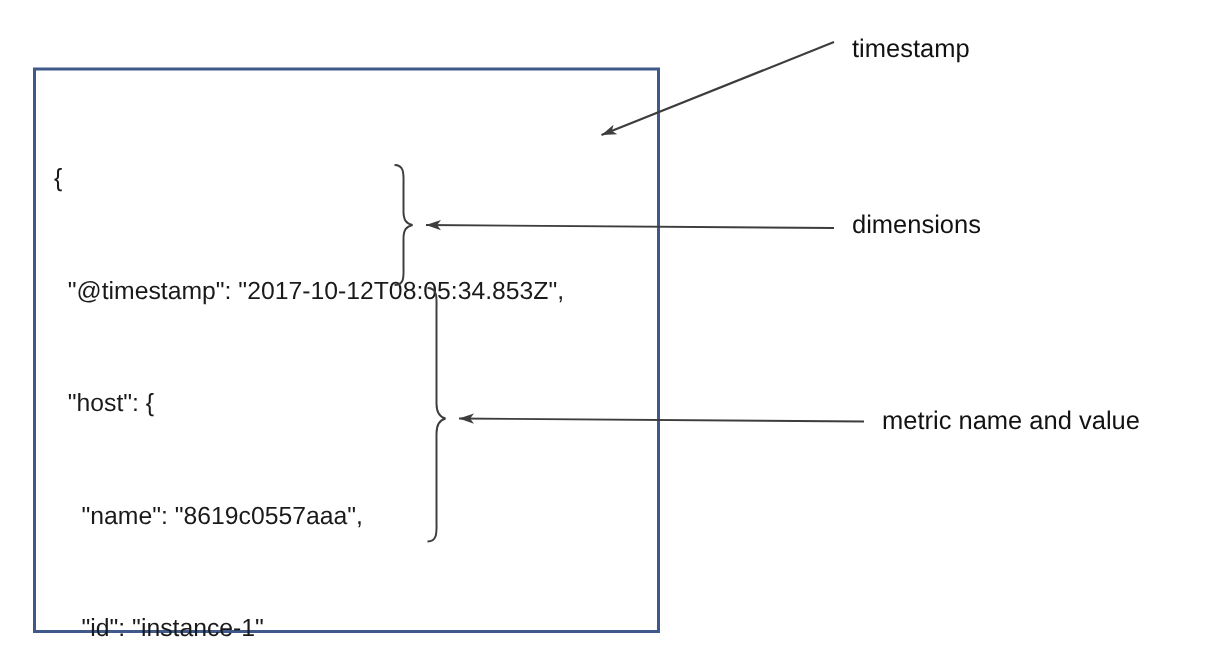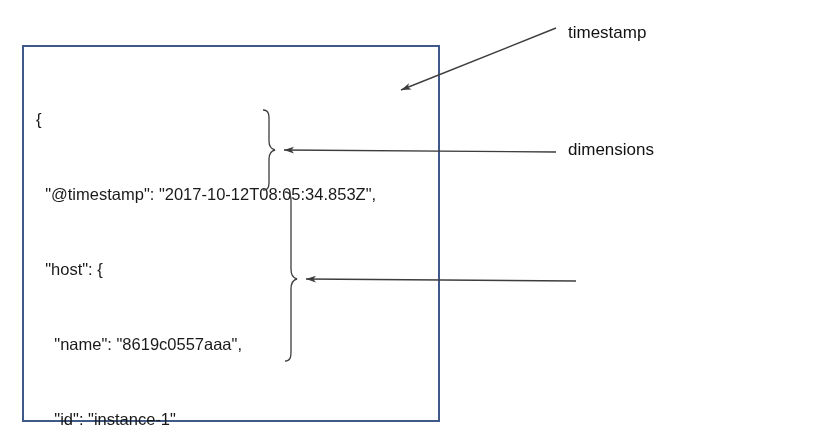--- a/index.html
+++ b/index.html
@@ -117,14 +117,15 @@
              L291,347
              C291,354 292,361 285,361" fill="none" stroke="#3d3d3d" stroke-width="1.3"></path>
 
     <line x1="576" y1="281" x2="306" y2="279" stroke="#3d3d3d" stroke-width="1.3" marker-end="url(#ahead)"></line>
   </svg>
 
   <div class="anno-label" id="label-dimensions">dimensions</div>
 
   <div class="anno-label" id="label-timestamp">timestamp</div>
 
+  <div class="anno-label" id="label-metric">metric name and value</div>
 
 </div>
 
 </body></html>

